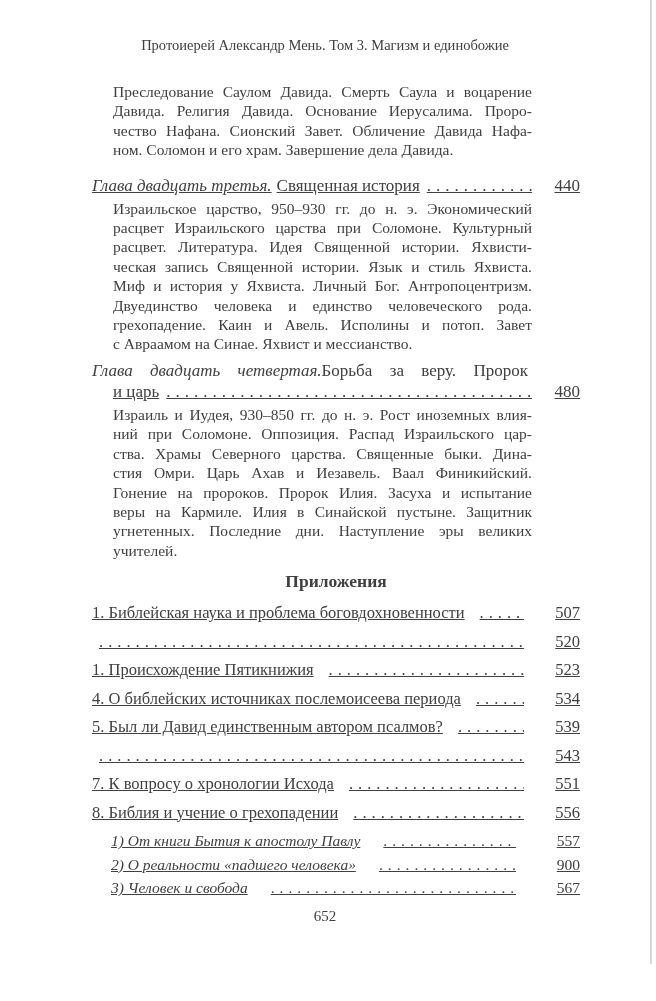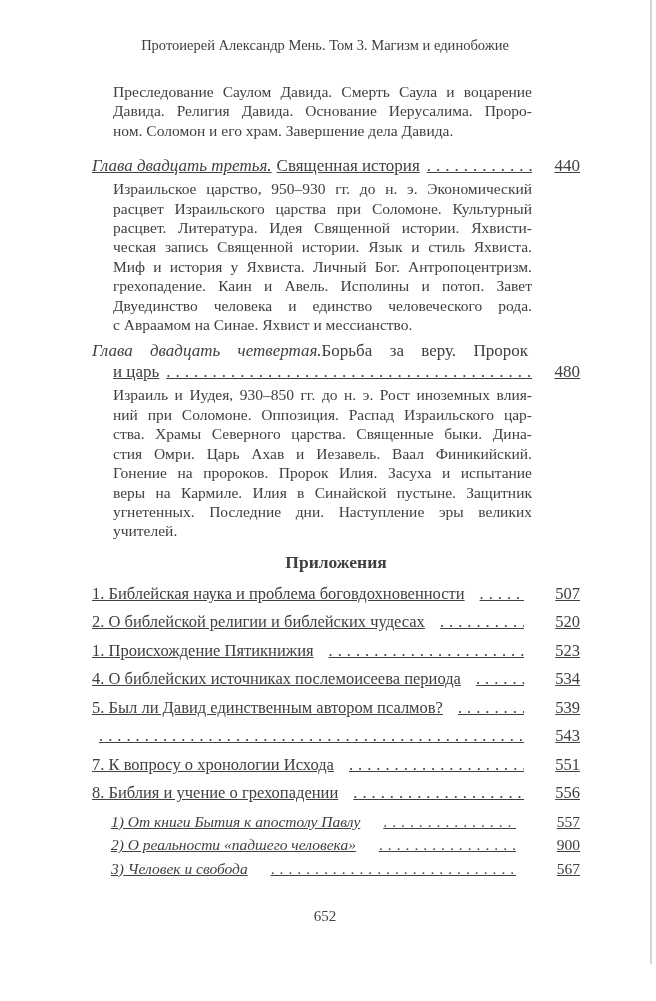--- a/index.html
+++ b/index.html
@@ -132,37 +132,38 @@
 
 <div class="page">
 
   <div class="running-head">Протоиерей Александр Мень. Том 3. Магизм и единобожие</div>
 
   <div class="content">
 
     <div class="cont-block">
         <div class="jline">Преследование Саулом Давида. Смерть Саула и воцарение</div>
         <div class="jline">Давида. Религия Давида. Основание Иерусалима. Проро-</div>
+        <div class="jline">чество Нафана. Сионский Завет. Обличение Давида Нафа-</div>
         <div class="jline last">ном. Соломон и его храм. Завершение дела Давида.</div>
       </div>
 
     <section class="chapter-entry">
       <div class="toc-line">
         <span class="toc-text"><i>Глава двадцать третья.</i><span>Священная история</span></span>
         <span class="dots">........................................................................................................................</span>
         <span class="pagenum">440</span>
       </div>
       <div class="summary">
           <div class="jline">Израильское царство, 950–930 гг. до н. э. Экономический</div>
           <div class="jline">расцвет Израильского царства при Соломоне. Культурный</div>
           <div class="jline">расцвет. Литература. Идея Священной истории. Яхвисти-</div>
           <div class="jline">ческая запись Священной истории. Язык и стиль Яхвиста.</div>
           <div class="jline">Миф и история у Яхвиста. Личный Бог. Антропоцентризм.</div>
+          <div class="jline">Двуединство человека и единство человеческого рода.</div>
           <div class="jline">грехопадение. Каин и Авель. Исполины и потоп. Завет</div>
-          <div class="jline">Двуединство человека и единство человеческого рода.</div>
           <div class="jline last">с Авраамом на Синае. Яхвист и мессианство.</div>
         </div>
     </section>
 
     <section class="chapter-entry second">
       <div class="ch-line1"><i>Глава двадцать четвертая.</i><span>Борьба за веру. Пророк</span></div>
       <div class="toc-line ch-line2">
         <span class="toc-text">и царь</span>
         <span class="dots">........................................................................................................................</span>
         <span class="pagenum">480</span>
@@ -180,21 +181,20 @@
     </section>
 
     <div class="app-heading">Приложения</div>
 
     <div class="toc-line app-item">
       <span class="toc-text">1. Библейская наука и проблема боговдохновенности</span>
       <span class="dots">........................................................................................................................</span>
       <span class="pagenum">507</span>
     </div>
     <div class="toc-line app-item">
-      <span class="toc-text">2. О библейской религии и библейских чудесах</span>
       <span class="dots">........................................................................................................................</span>
       <span class="pagenum">520</span>
     </div>
     <div class="toc-line app-item">
       <span class="toc-text">1. Происхождение Пятикнижия</span>
       <span class="dots">........................................................................................................................</span>
       <span class="pagenum">523</span>
     </div>
     <div class="toc-line app-item">
       <span class="toc-text">4. О библейских источниках послемоисеева периода</span>

